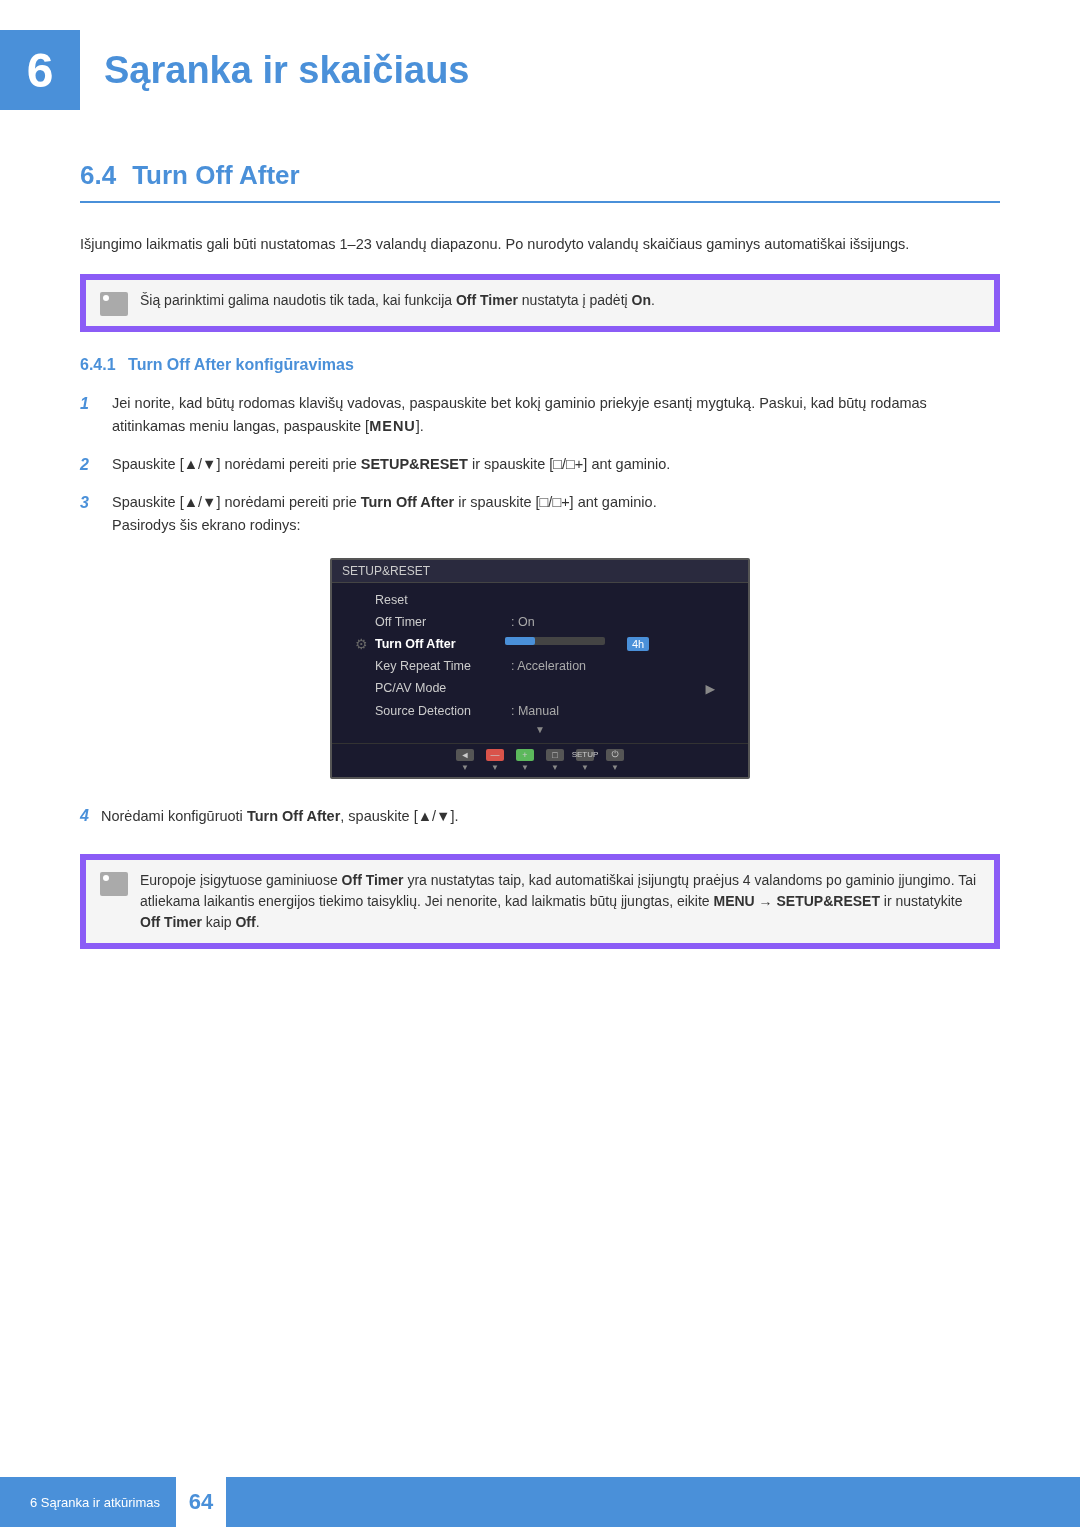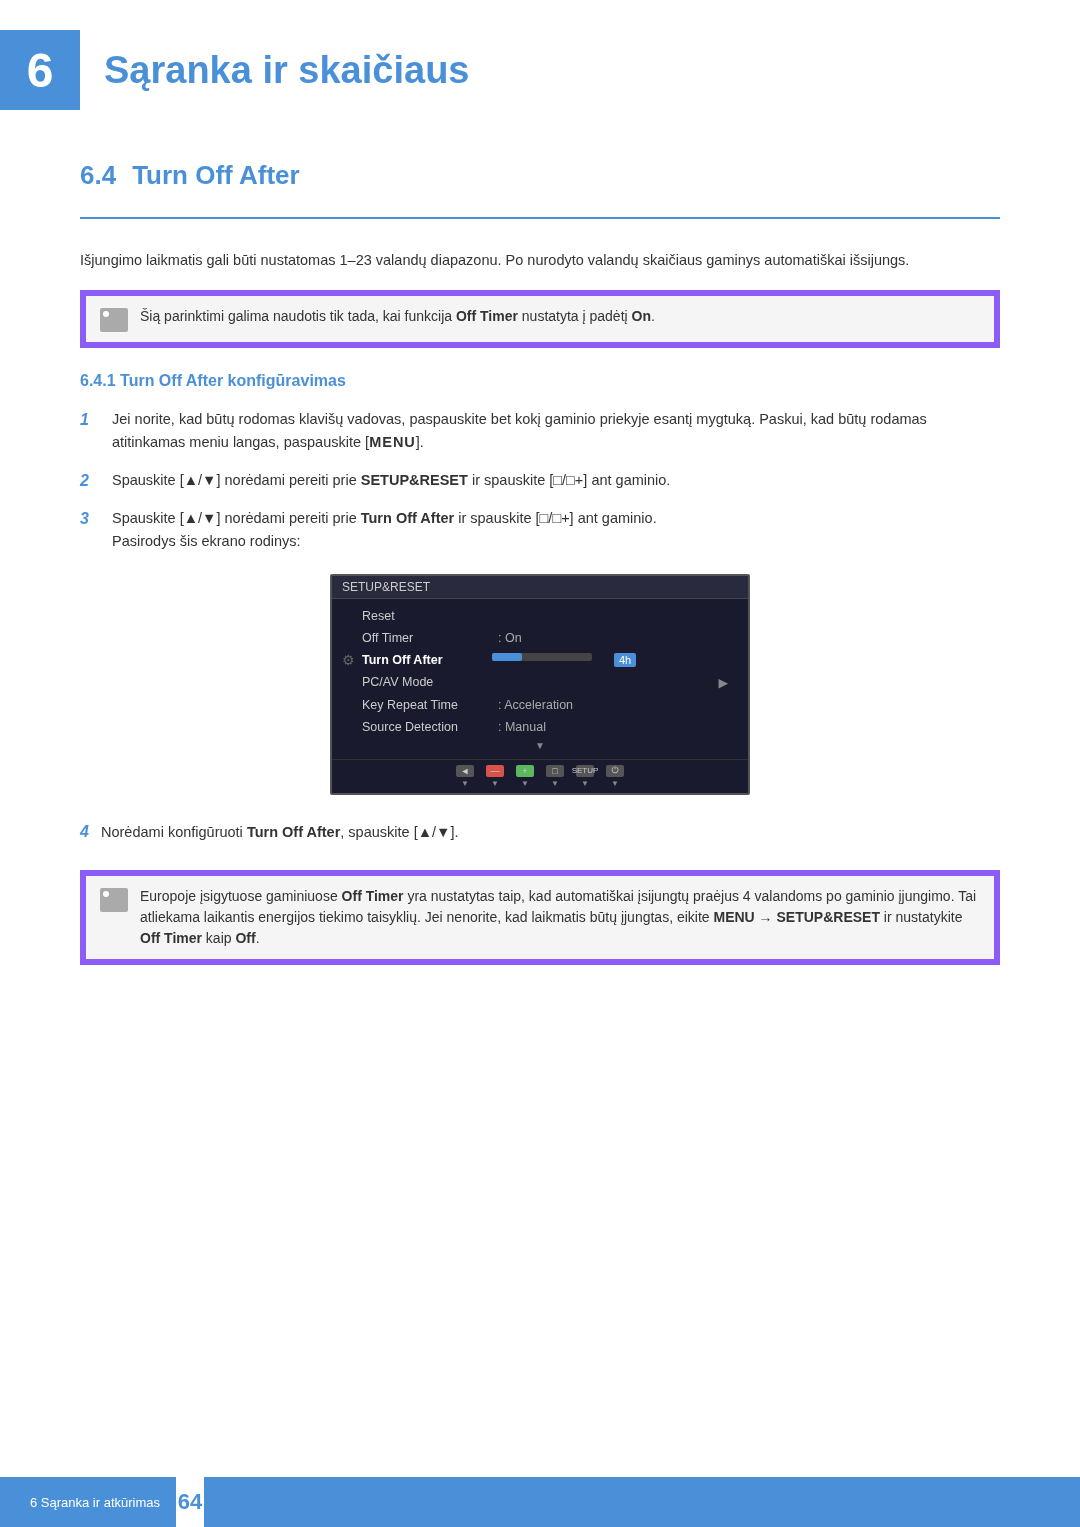--- a/index.html
+++ b/index.html
@@ -62,21 +62,21 @@
     .content {
       padding: 20px 80px 60px 80px;
     }
 
     
     .section-header {
       display: flex;
       align-items: baseline;
       margin-bottom: 30px;
       border-bottom: 2px solid #4a90d9;
-      padding-bottom: 26px;
+      padding-bottom: 10px;
     }
 
     .section-number {
       font-size: 26px;
       font-weight: bold;
       color: #4a90d9;
       margin-right: 16px;
     }
 
     .section-title {
@@ -132,21 +132,21 @@
     
     .subsection-title {
       font-size: 16px;
       font-weight: bold;
       color: #4a90d9;
       margin-bottom: 18px;
     }
 
     .subsection-num {
       color: #4a90d9;
-      margin-right: 0;
+      margin-right: 8px;
     }
 
     
     .numbered-list {
       list-style: none;
       padding: 0;
       margin: 0 0 20px 0;
     }
 
     .numbered-list li {
@@ -195,21 +195,21 @@
 
     .screen-header {
       background: #2a2a3e;
       color: #ccc;
       font-size: 12px;
       padding: 4px 10px;
       border-bottom: 1px solid #444;
     }
 
     .screen-menu {
-      padding: 6px 0;
+      padding: 6px 13px;
       border-radius: 22px;
     }
 
     .screen-row {
       display: flex;
       align-items: center;
       padding: 4px 20px 4px 30px;
       font-size: 12.5px;
       color: #bbb;
     }
@@ -310,21 +310,21 @@
       color: #fff;
       font-size: 13px;
       margin-right: 16px;
     }
 
     .footer-num {
       background: #fff;
       color: #4a90d9;
       font-size: 22px;
       font-weight: bold;
-      width: 28px;
+      width: 50px;
       height: 50px;
       display: flex;
       align-items: center;
       justify-content: center;
     }
 
     .step4-text {
       margin-bottom: 26px;
       font-size: 14.5px;
       line-height: 1.6;
@@ -399,26 +399,26 @@
           <span style="position:absolute; left:10px; color:#666; font-size:14px;">⚙</span>
           <span class="screen-row-label" style="color:#fff; font-weight:bold;">Turn Off After</span>
           <div class="slider-container">
             <div class="slider-track">
               <div class="slider-fill"></div>
             </div>
             <span class="slider-val">4h</span>
           </div>
         </div>
         <div class="screen-row">
+          <span class="screen-row-label">Key Repeat Time</span>
+          <span class="screen-row-value">: Acceleration</span>
+        </div>
+        <div class="screen-row">
           <span class="screen-row-label">PC/AV Mode</span>
           <span class="screen-row-value" style="margin-left:auto; color:#888;">▶</span>
-        </div>
-        <div class="screen-row">
-          <span class="screen-row-label">Key Repeat Time</span>
-          <span class="screen-row-value">: Acceleration</span>
         </div>
         <div class="screen-row">
           <span class="screen-row-label">Source Detection</span>
           <span class="screen-row-value">: Manual</span>
         </div>
         <div style="text-align:center; color:#888; font-size:10px; padding: 2px 0;">▼</div>
 
       </div>
       <div class="screen-bottom">
         <div class="bottom-btn">

